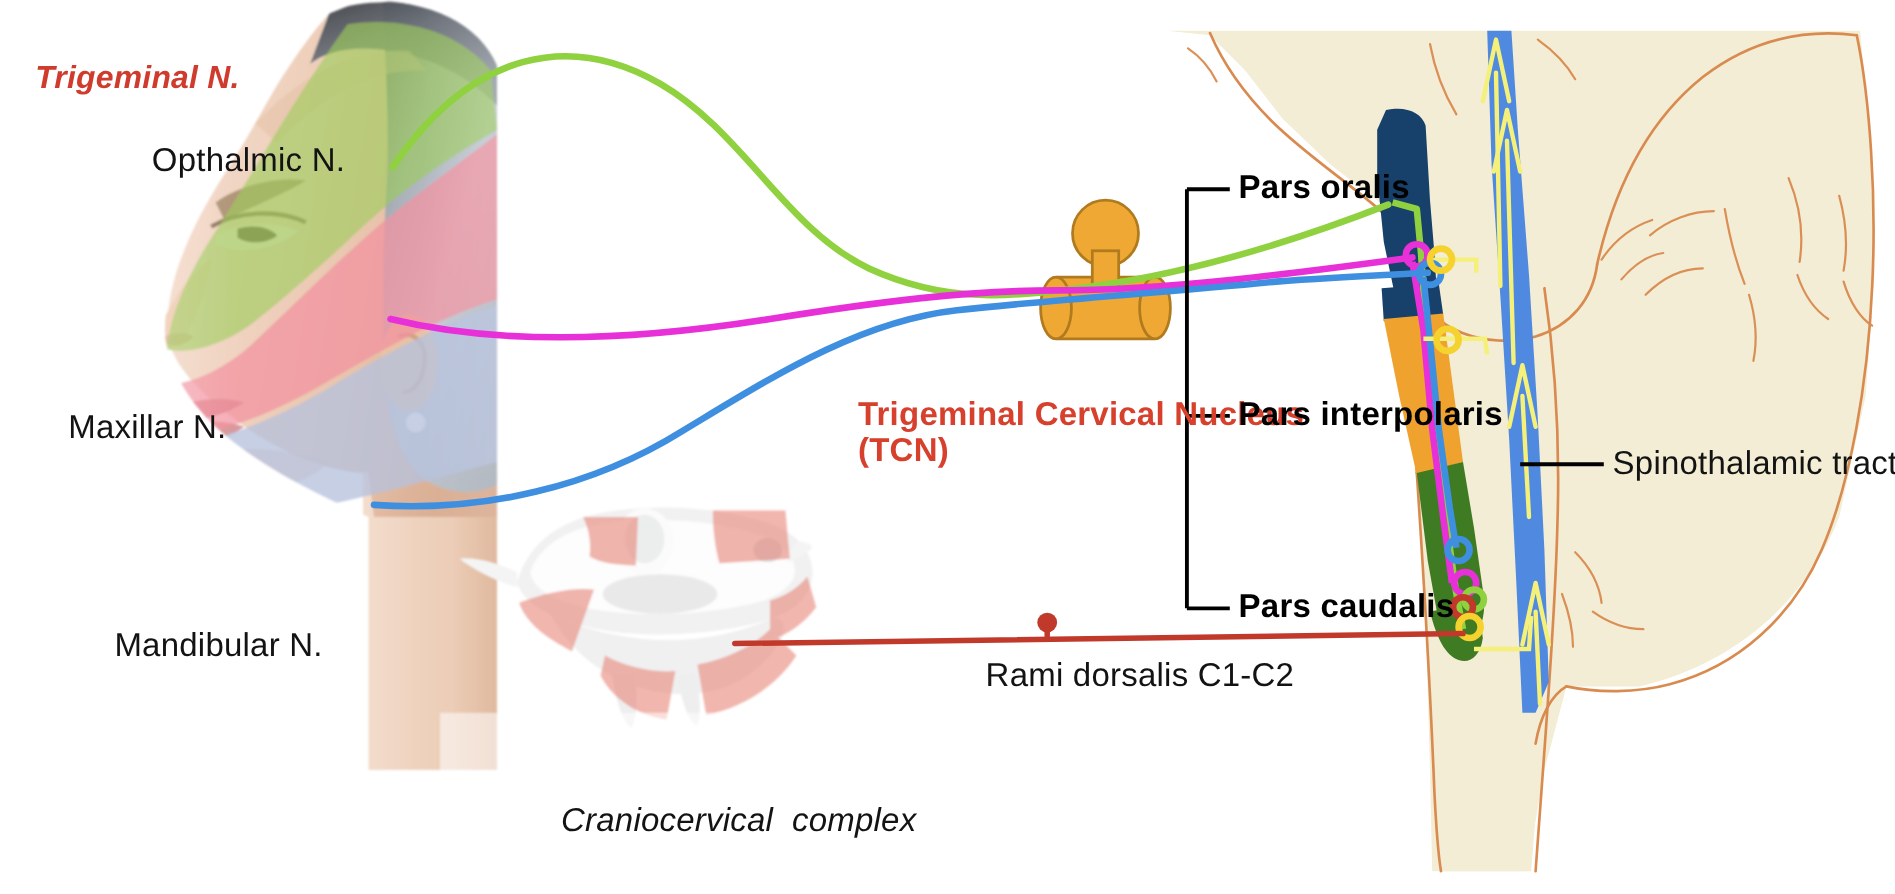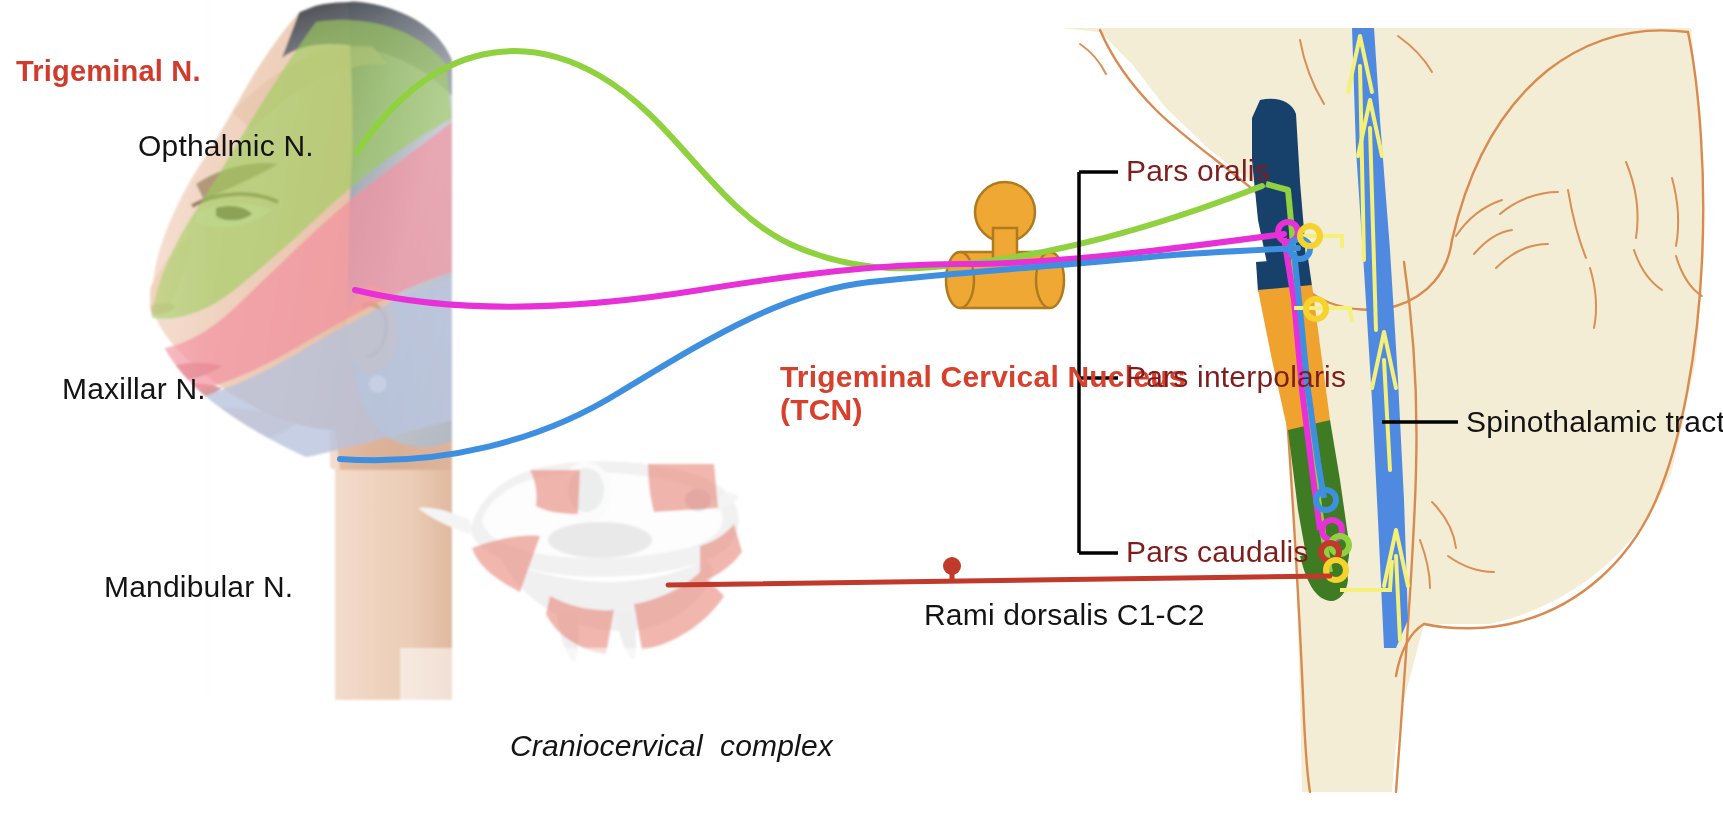--- a/index.html
+++ b/index.html
@@ -18,21 +18,21 @@
   svg{display:block;}
   #mainsvg{position:absolute;left:0;top:0;width:1723px;height:813px;}
 
   .lbl{
     position:absolute;
     white-space:pre;
     color:#111111;
     letter-spacing:0.2px;
   }
   .lbl-plain{font-size:30px;font-weight:400;color:#131313;}
-  .lbl-bold{font-size:30px;font-weight:400;color:#7f1d1d;}
+  .lbl-bold{font-size:30px;font-weight:700;color:#000000;}
   .lbl-red{font-size:30px;font-weight:700;color:#d6402c;}
   .lbl-red-title{font-size:29px;font-weight:700;color:#cf3b2c;}
   .lbl-center{text-align:left;}
 </style>
 </head>
 <body>
 
 <div id="stage">
 
   <svg id="mainsvg" viewBox="0 0 1723 813">
@@ -319,37 +319,37 @@
 
       <path d="M1079,172 L1079,553"></path>
       <path d="M1079,172 L1118,172"></path>
       <path d="M1079,378 L1118,378"></path>
       <path d="M1079,553 L1118,553"></path>
 
       <path d="M1382,422 L1458,422"></path>
     </g>
   </svg>
 
-  <div class="lbl lbl-red-title" style="left:16px;top:55px;">Trigeminal N.</div>
+  <div class="lbl lbl-red-title" style="left:32px;top:55px;font-style:italic;">Trigeminal N.</div>
 
   <div class="lbl lbl-plain" style="left:138px;top:129px;">Opthalmic N.</div>
 
   <div class="lbl lbl-plain" style="left:62px;top:372px;text-align:center;">Maxillar N.</div>
 
   <div class="lbl lbl-plain" style="left:104px;top:570px;">Mandibular N.</div>
 
   <div class="lbl lbl-plain" style="left:510px;top:729px;font-style:italic;">Craniocervical  complex</div>
 
 
   <div class="lbl lbl-red" style="left:780px;top:360px;">Trigeminal Cervical Nucleus</div>
   <div class="lbl lbl-red lbl-center" style="left:780px;top:393px;width:300px;">(TCN)</div>
 
   <div class="lbl lbl-bold" style="left:1126px;top:154px;">Pars oralis</div>
 
   <div class="lbl lbl-bold" style="left:1126px;top:535px;">Pars caudalis</div>
 
   <div class="lbl lbl-bold" style="left:1126px;top:360px;">Pars interpolaris</div>
 
-  <div class="lbl lbl-plain" style="left:924px;top:598px;text-align:center;">Rami dorsalis C1-C2</div>
+  <div class="lbl lbl-plain" style="left:896px;top:598px;text-align:center;">Rami dorsalis C1-C2</div>
 
   <div class="lbl lbl-plain" style="left:1466px;top:405px;">Spinothalamic tract</div>
 
 </div>
 
 </body></html>

